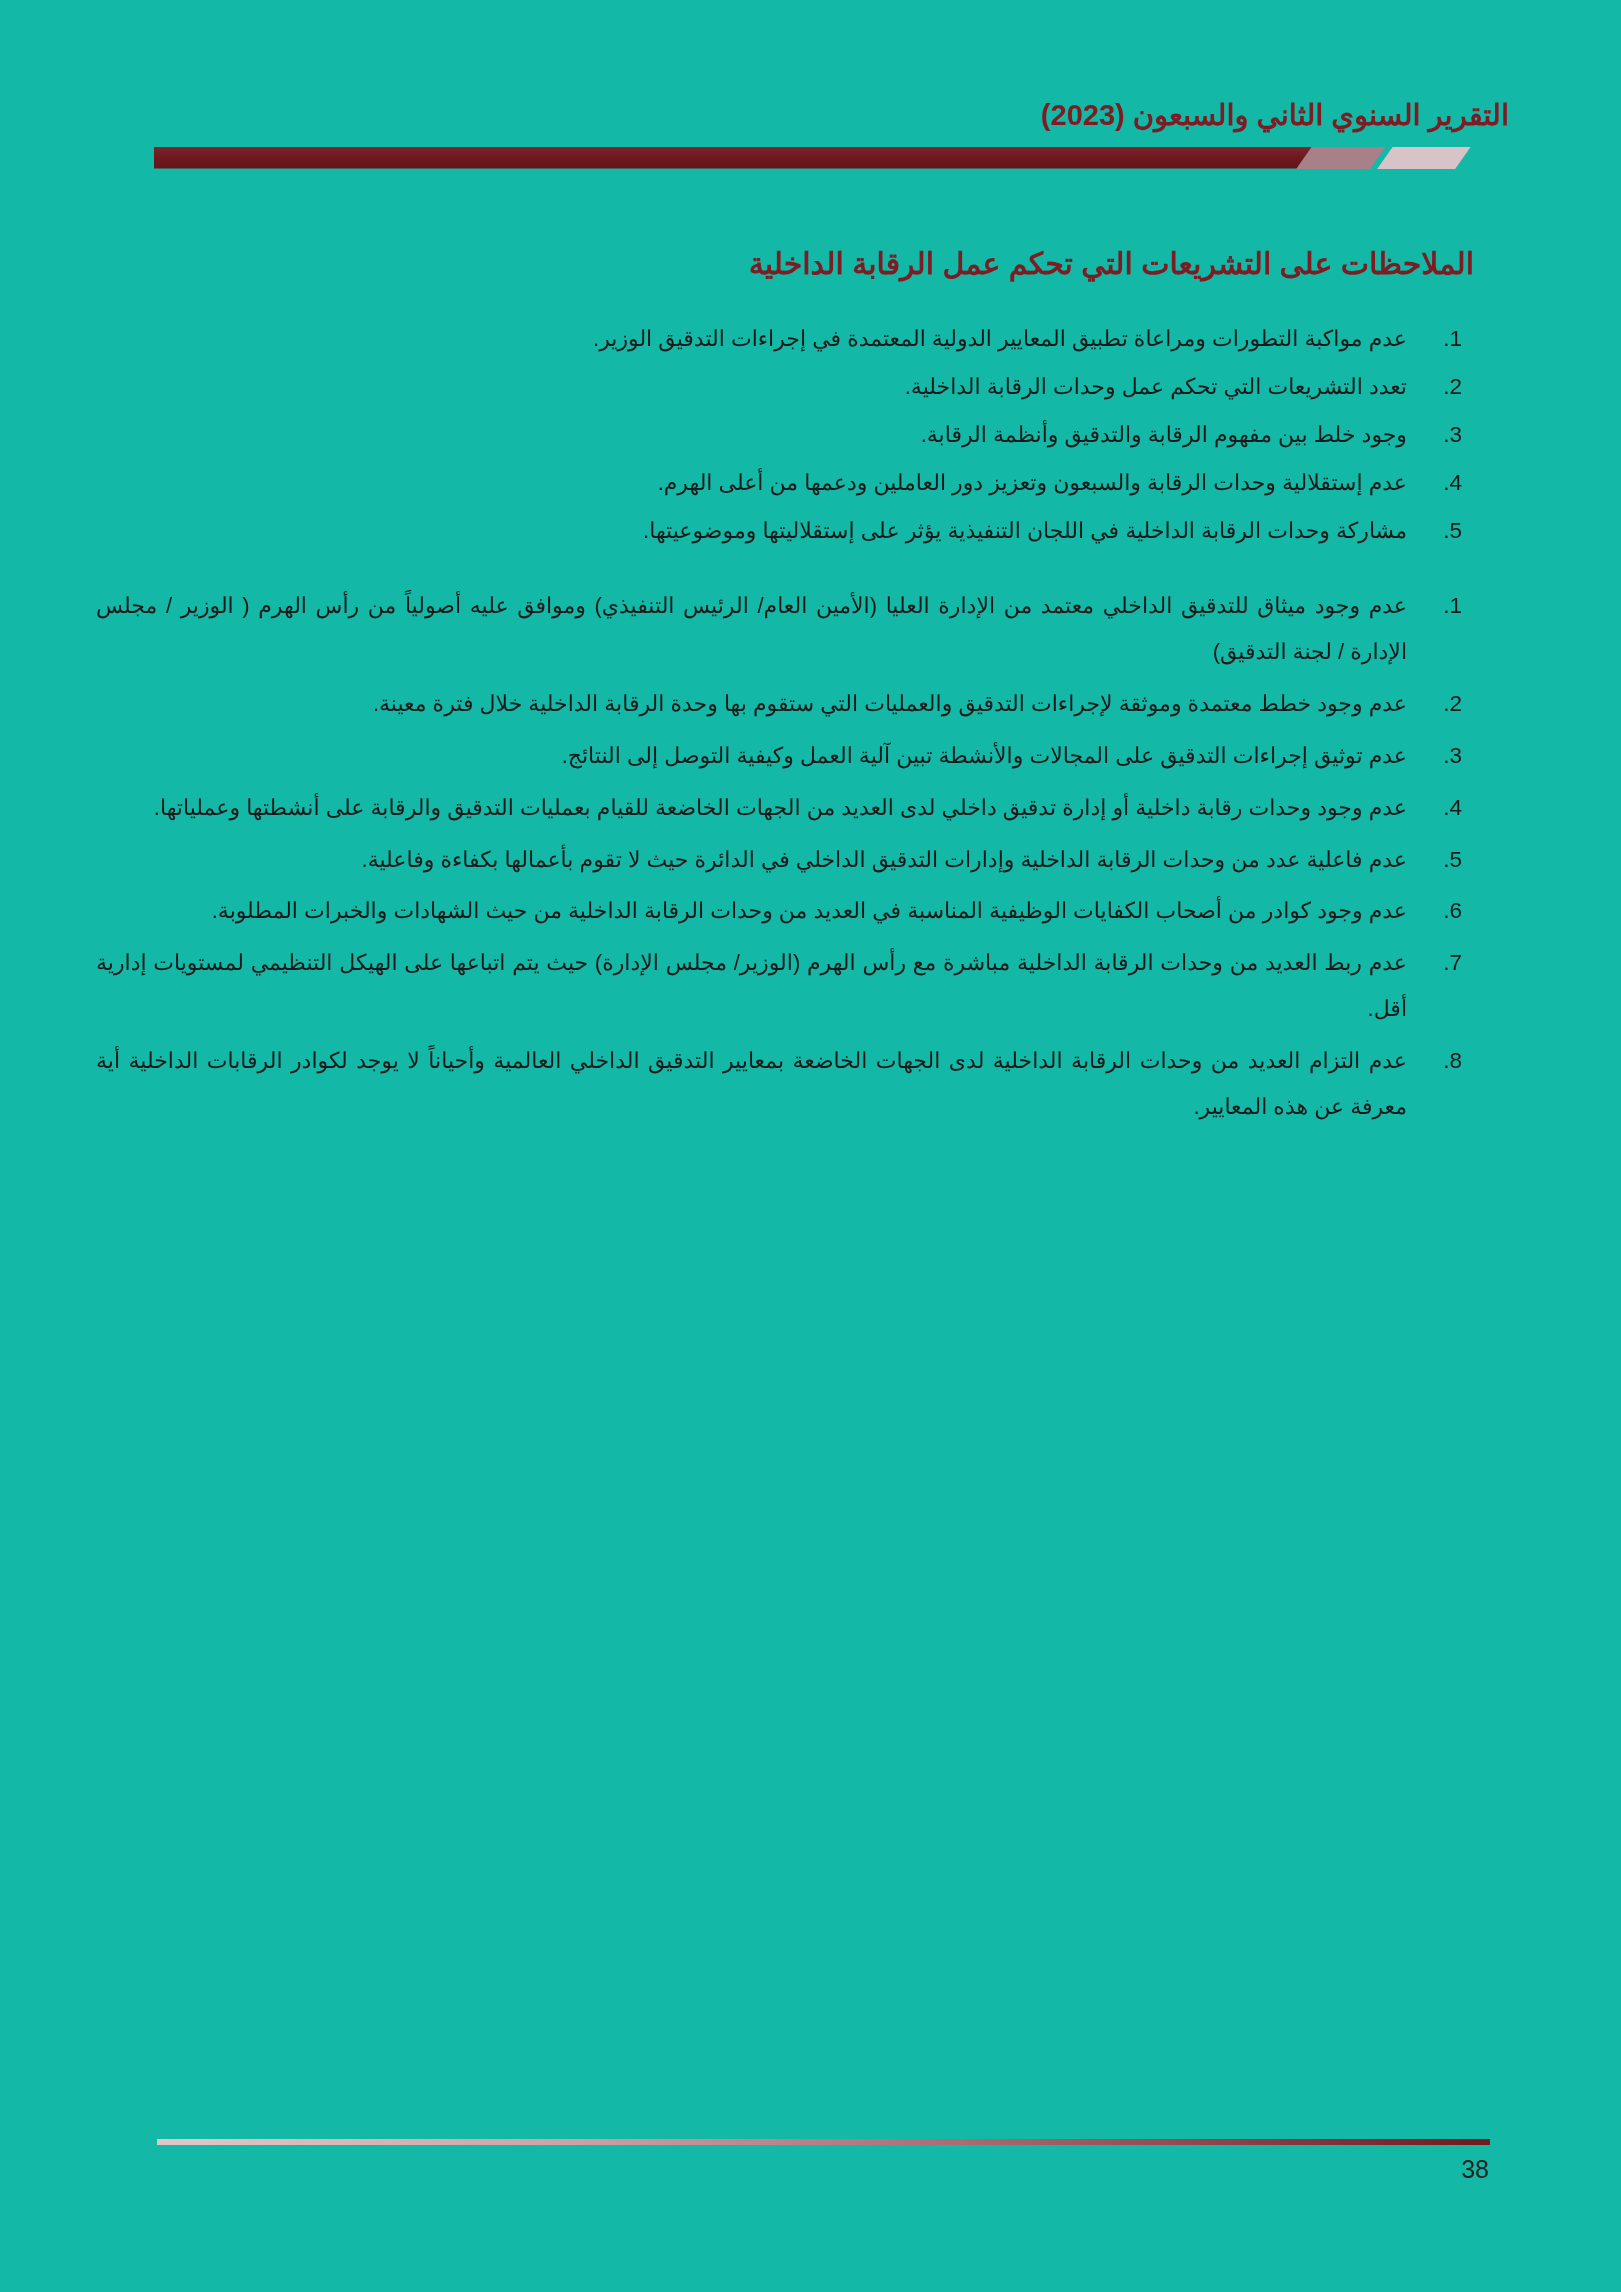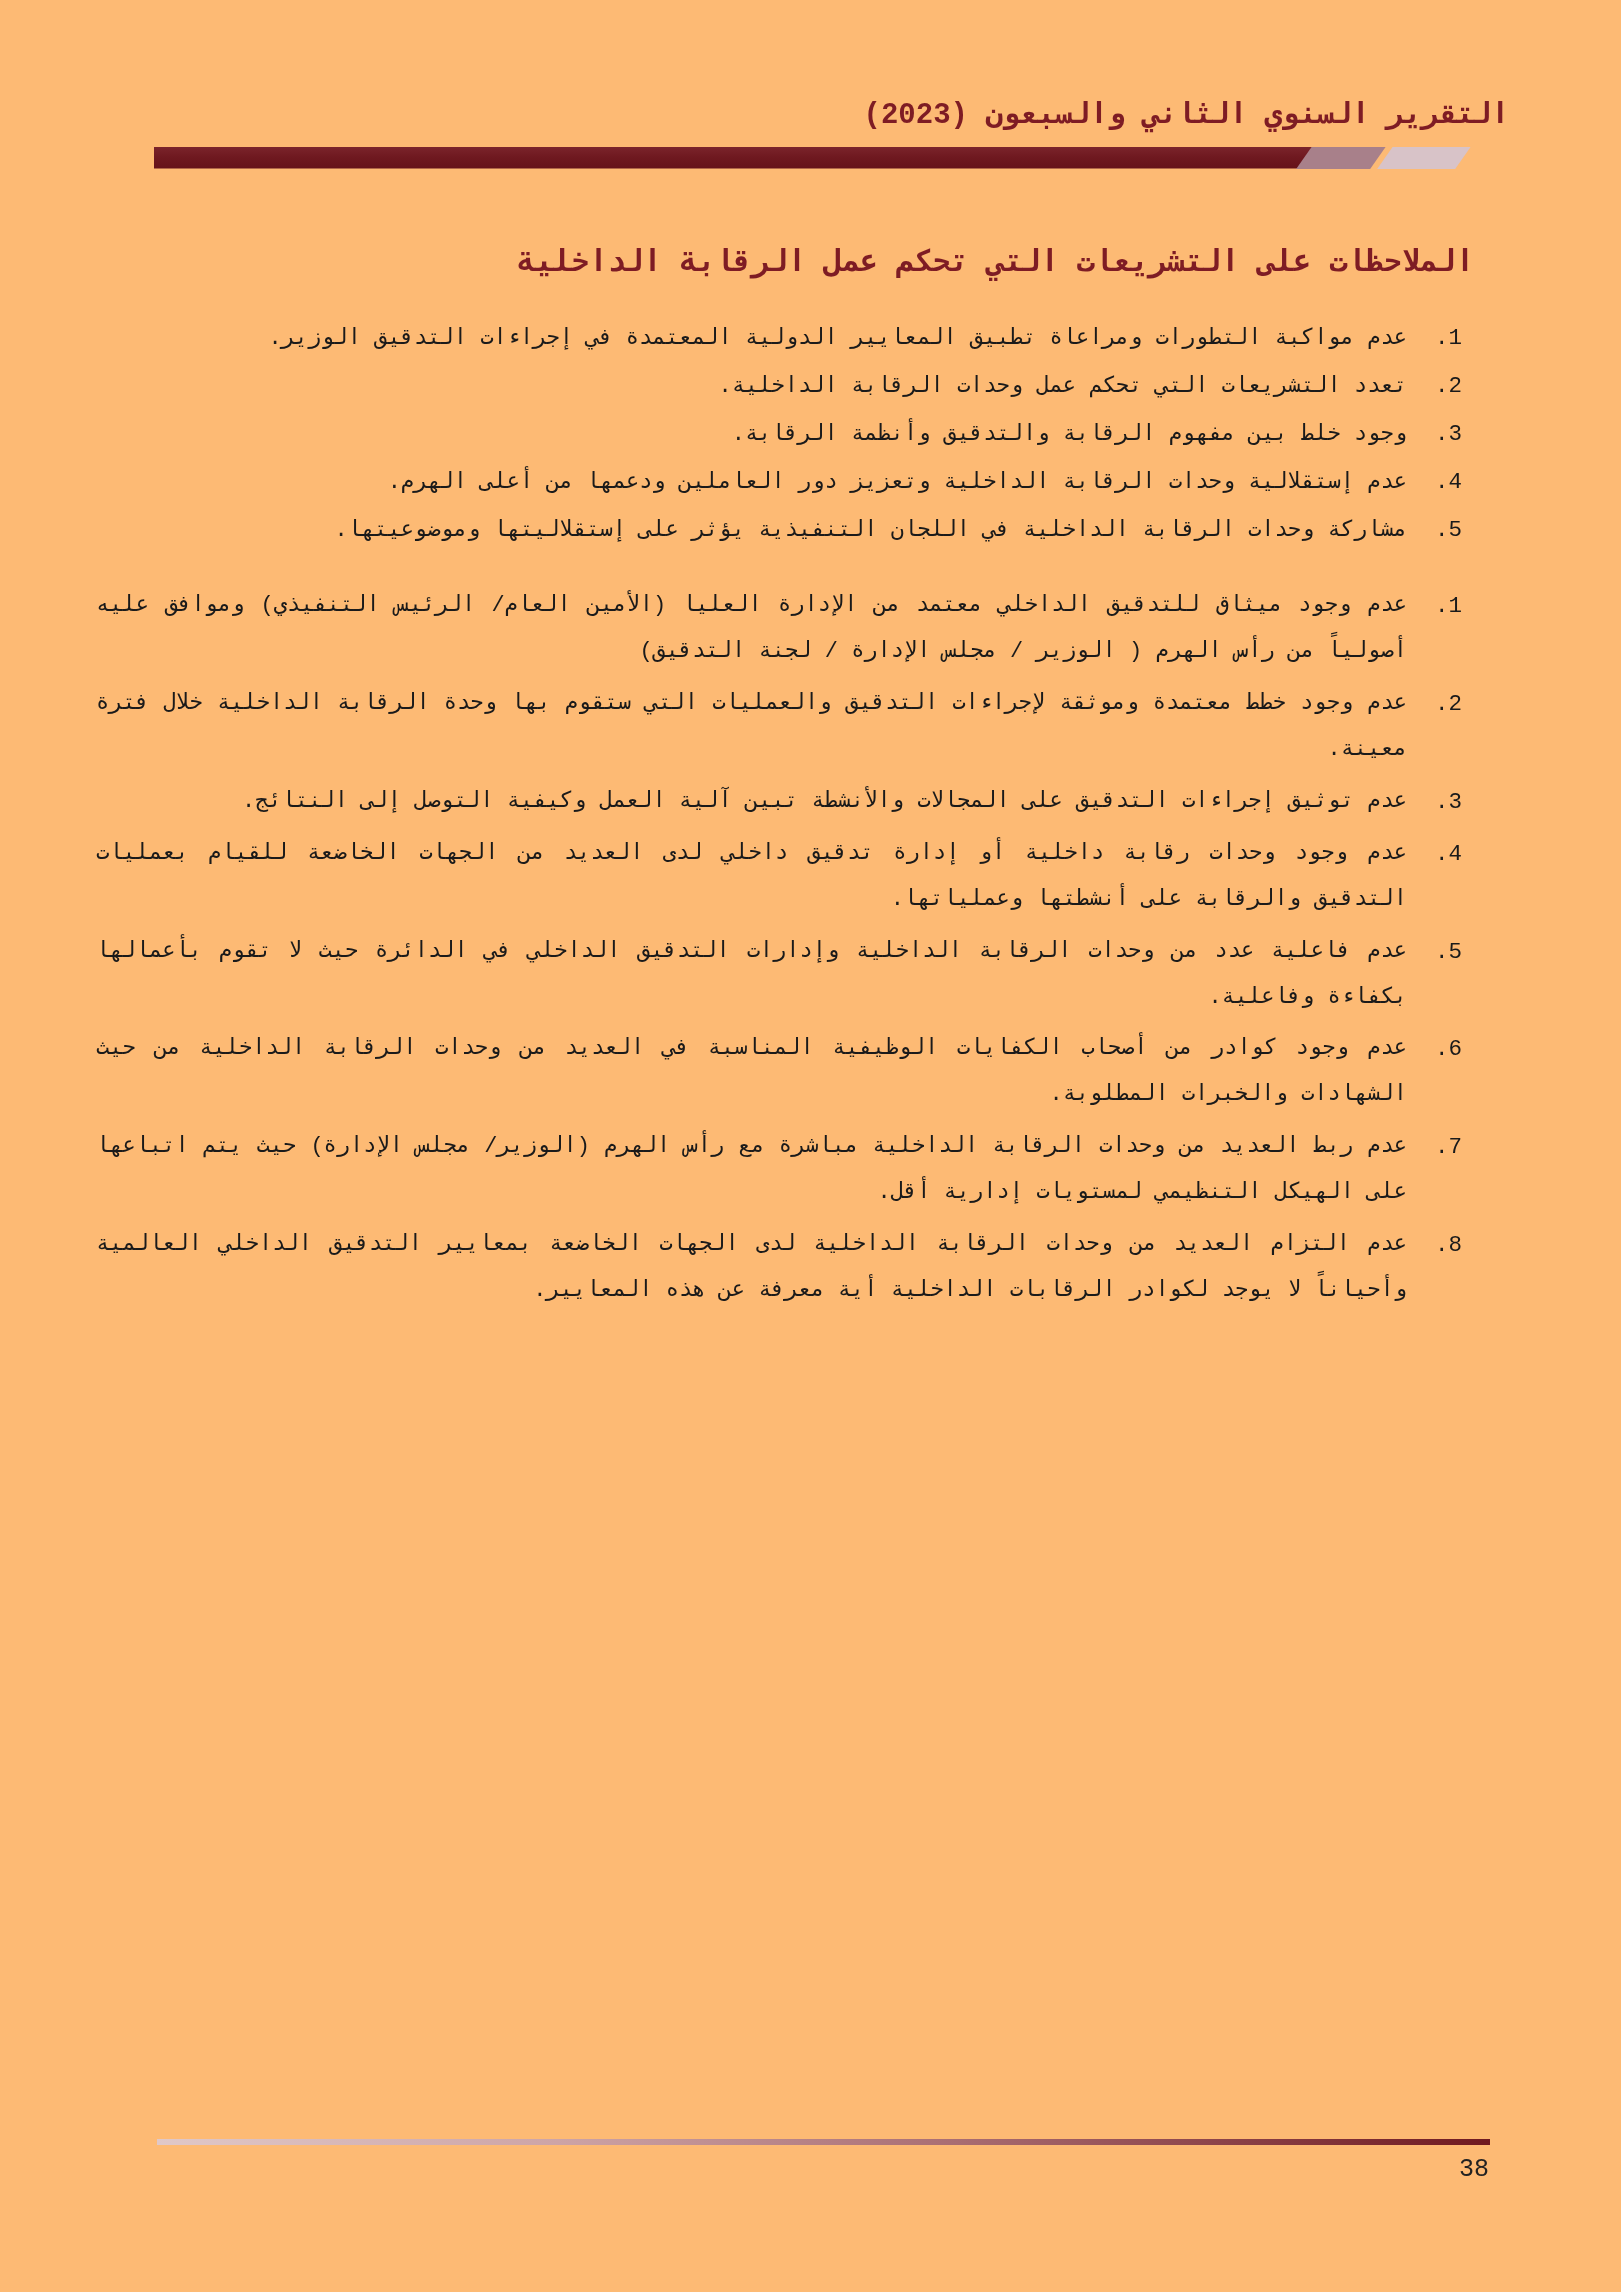--- a/index.html
+++ b/index.html
@@ -1,21 +1,21 @@
 <!DOCTYPE html>
 <html lang="ar" dir="rtl" style="--bar_maroon: #6f1920; --bar_mauve: #a8808a; --bar_pink: #d8c3c8; --heading_red: #7e1c24;"><head>
 <meta charset="utf-8">
 <style>
   html,body { margin:0; padding:0; background:#e8e8e8; }
   .page {
     position:relative;
     width:1621px; height:2293px;
     margin:0 auto;
-    background:#fdba74;
-    font-family:Liberation Mono, monospace;
+    background:#14b8a6;
+    font-family:Liberation Sans, sans-serif;
     direction:rtl;
     overflow:hidden;
   }
 
   
   .doc-title {
     position:absolute;
     top:94px; right:112px;
     font-size:29px; font-weight:bold;
     line-height:43px;
@@ -101,21 +101,21 @@
   </div>
 
   <main class="content">
 
     <h2 class="first">الملاحظات على التشريعات التي تحكم عمل الرقابة الداخلية</h2>
 
     <ol class="obs-list list-one">
       <li>عدم مواكبة التطورات ومراعاة تطبيق المعايير الدولية المعتمدة في إجراءات التدقيق الوزير.</li>
       <li>تعدد التشريعات التي تحكم عمل وحدات الرقابة الداخلية.</li>
       <li>وجود خلط بين مفهوم الرقابة والتدقيق وأنظمة الرقابة.</li>
-      <li>عدم إستقلالية وحدات الرقابة الداخلية وتعزيز دور العاملين ودعمها من أعلى الهرم.</li>
+      <li>عدم إستقلالية وحدات الرقابة والسبعون وتعزيز دور العاملين ودعمها من أعلى الهرم.</li>
       <li>مشاركة وحدات الرقابة الداخلية في اللجان التنفيذية يؤثر على إستقلاليتها وموضوعيتها.</li>
     </ol>
 
 
     <ol class="obs-list list-two">
       <li>عدم وجود ميثاق للتدقيق الداخلي معتمد من الإدارة العليا (الأمين العام/ الرئيس التنفيذي) وموافق عليه أصولياً من رأس الهرم ( الوزير / مجلس الإدارة / لجنة التدقيق)</li>
       <li>عدم وجود خطط معتمدة وموثقة لإجراءات التدقيق والعمليات التي ستقوم بها وحدة الرقابة الداخلية خلال فترة معينة.</li>
       <li>عدم توثيق إجراءات التدقيق على المجالات والأنشطة تبين آلية العمل وكيفية التوصل إلى النتائج.</li>
       <li>عدم وجود وحدات رقابة داخلية أو إدارة تدقيق داخلي لدى العديد من الجهات الخاضعة للقيام بعمليات التدقيق والرقابة على أنشطتها وعملياتها.</li>
       <li>عدم فاعلية عدد من وحدات الرقابة الداخلية وإدارات التدقيق الداخلي في الدائرة حيث لا تقوم بأعمالها بكفاءة وفاعلية.</li>

